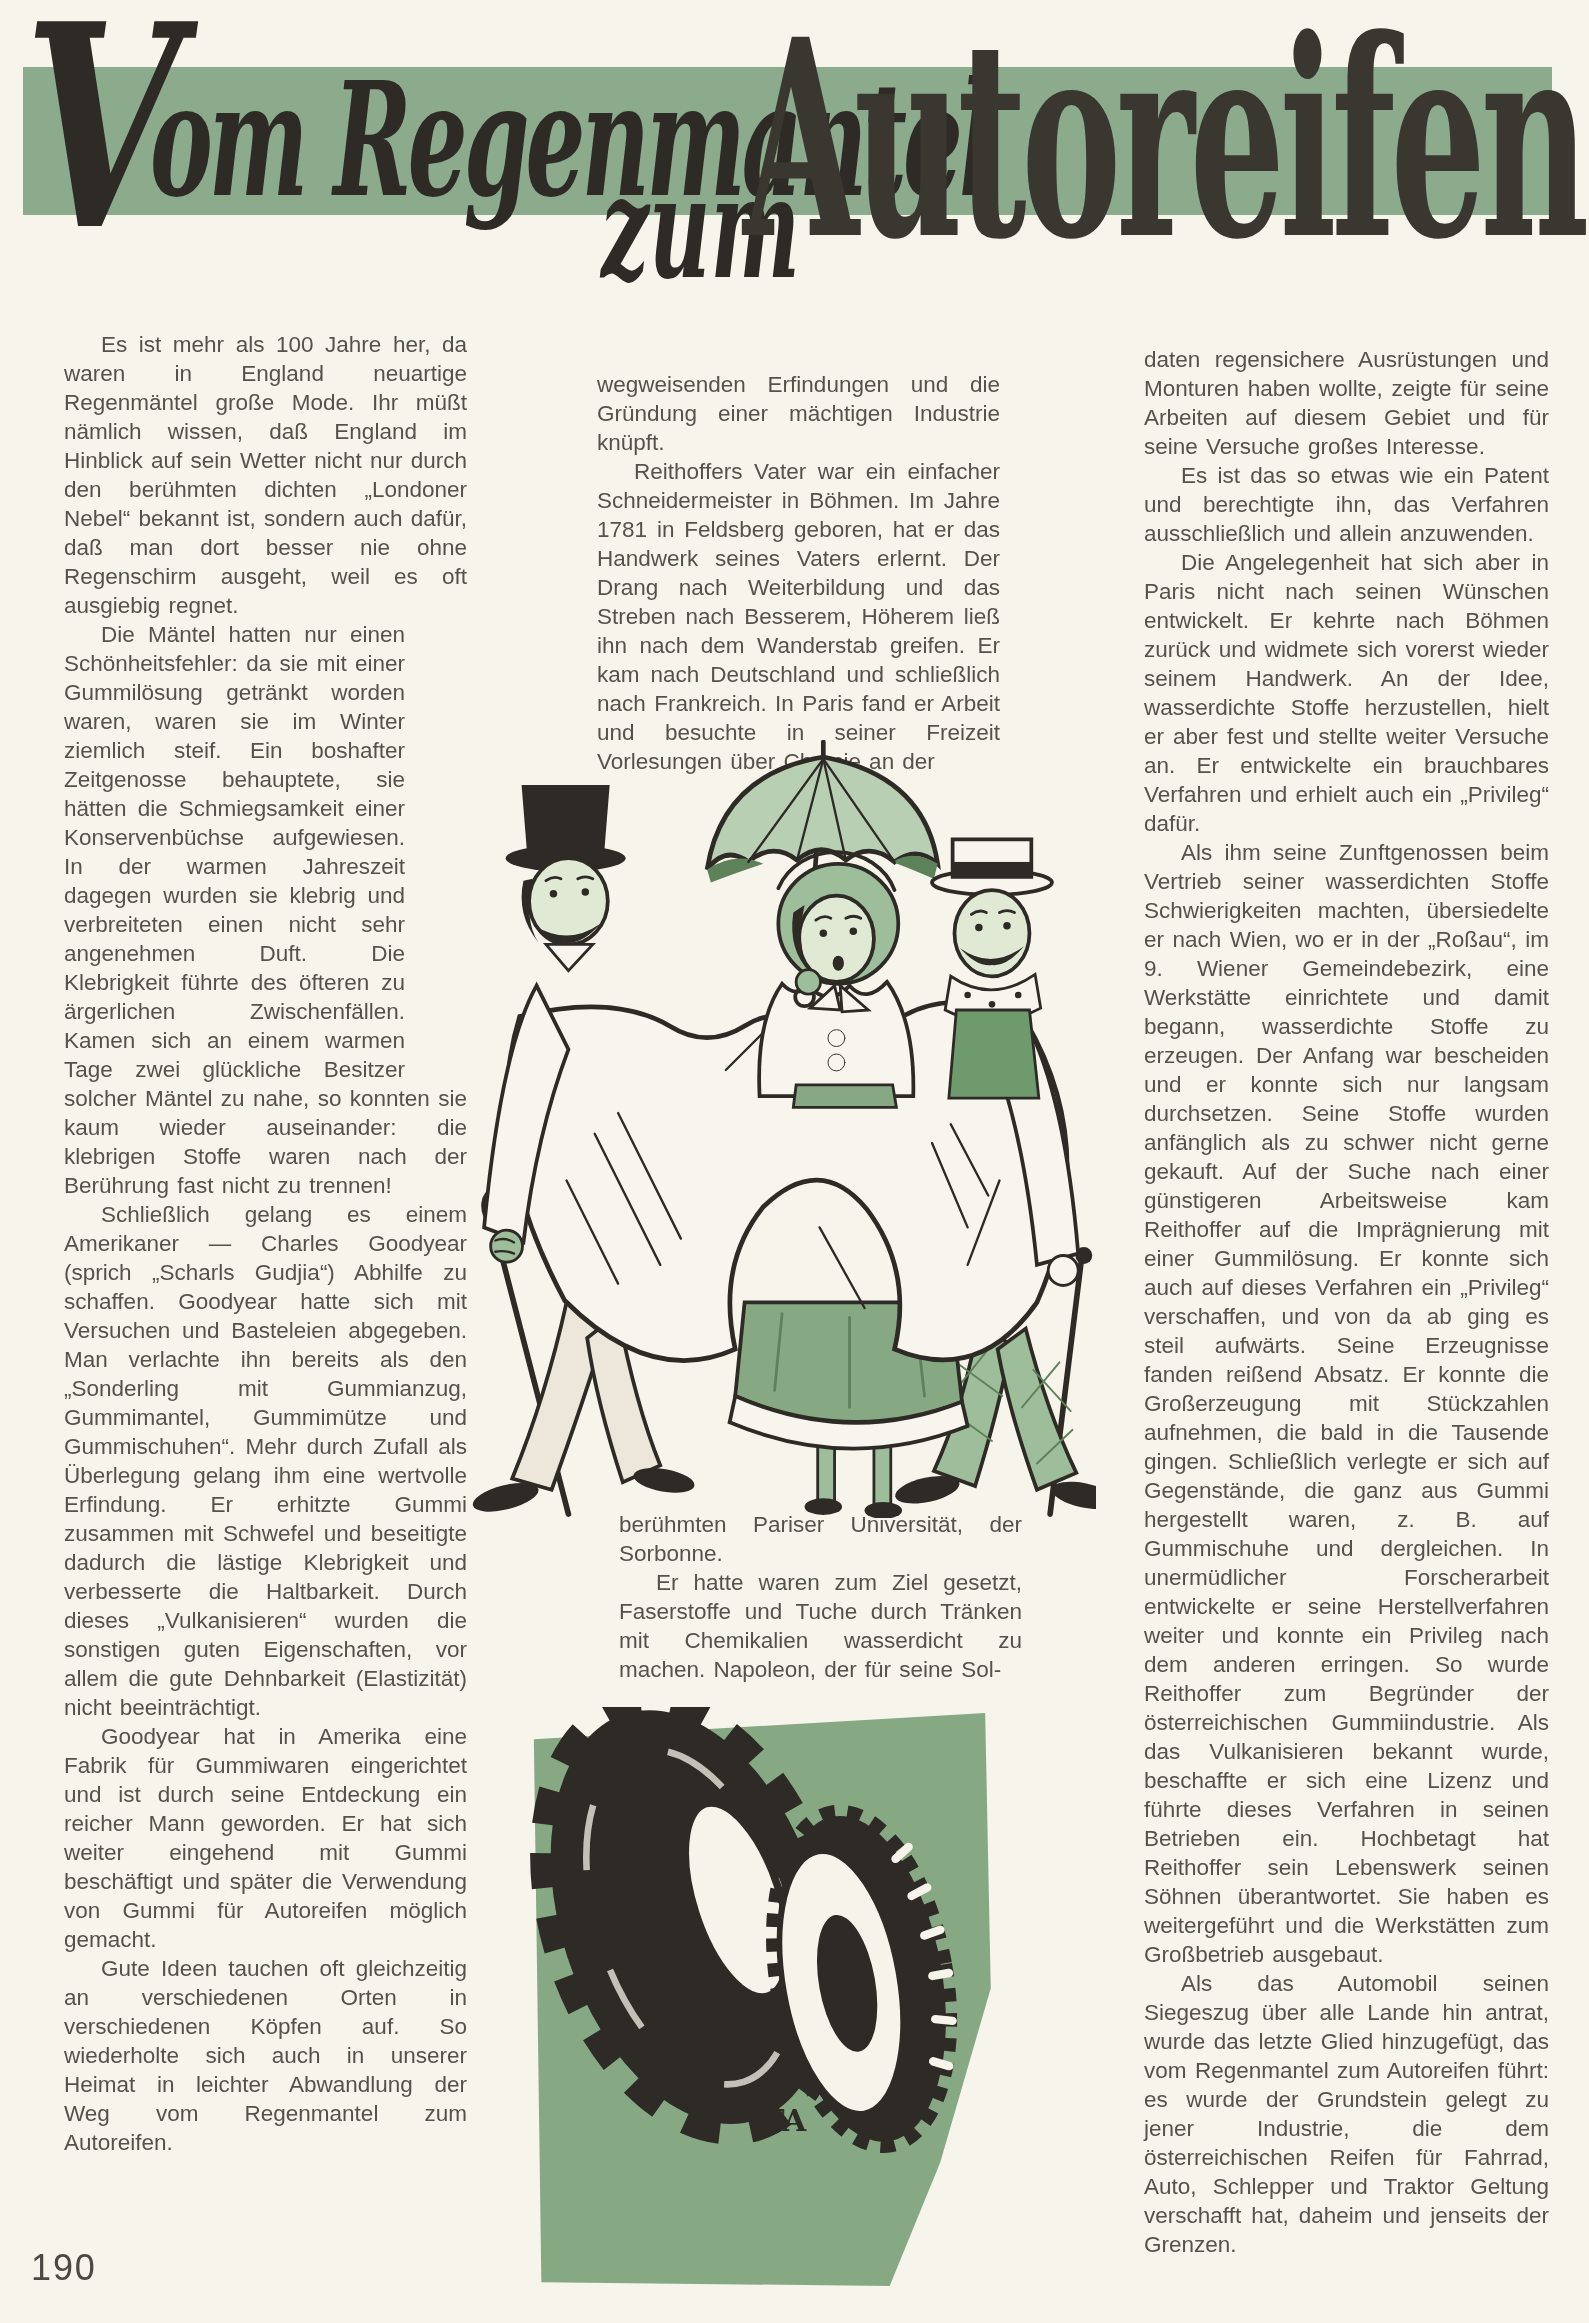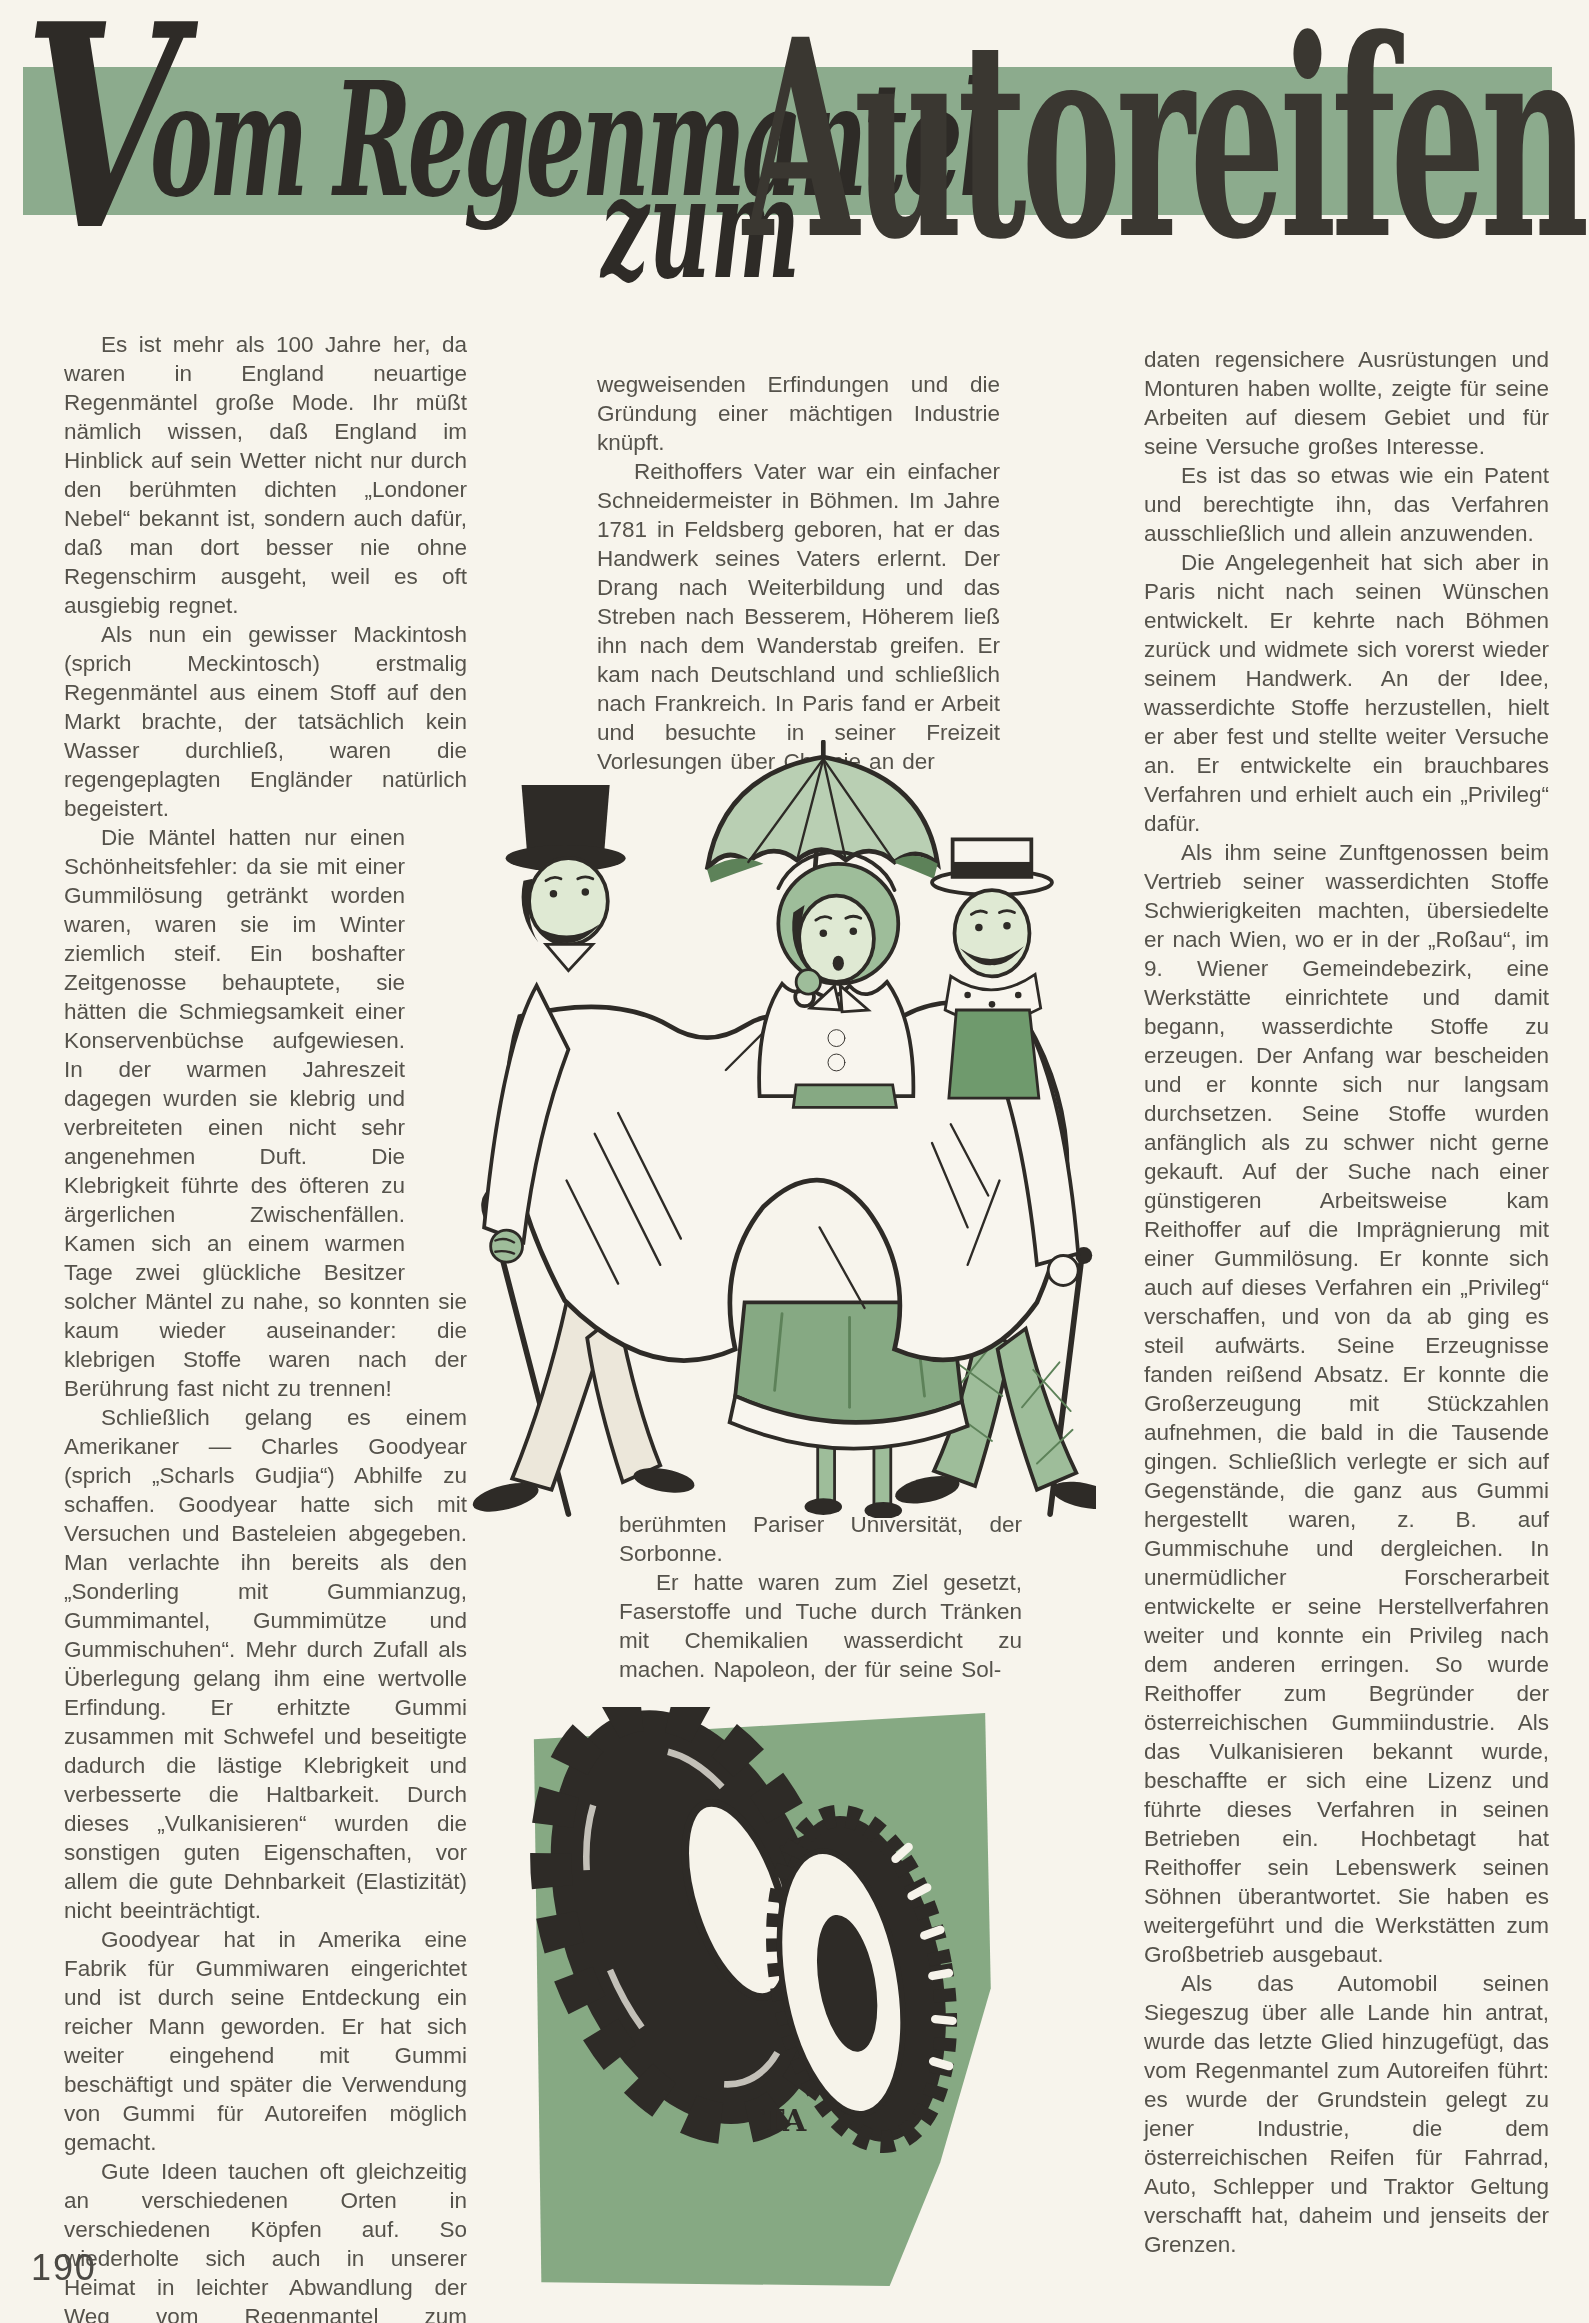--- a/index.html
+++ b/index.html
@@ -50,21 +50,20 @@
 <div id="page">
 
   <div class="banner"></div>
   <div class="t-initial">V</div>
   <div class="t-script">om Regenmantel</div>
   <div class="t-zum">zum</div>
   <div class="t-main">Autoreifen</div>
 
   <div class="col" id="col1">
     <p>Es ist mehr als 100 Jahre her, da waren in England neuartige Regenmäntel große Mode. Ihr müßt nämlich wissen, daß England im Hinblick auf sein Wetter nicht nur durch den berühmten dichten „Londoner Nebel“ bekannt ist, sondern auch dafür, daß man dort besser nie ohne Regenschirm ausgeht, weil es oft ausgiebig regnet.</p>
-    <p>Als nun ein gewisser Mackintosh (sprich Meckintosch) erstmalig Regenmäntel aus einem Stoff auf den Markt brachte, der tatsächlich kein Wasser durchließ, waren die regengeplagten Engländer natürlich begeistert.</p>
     <span class="wrapR"></span>
     <p>Die Mäntel hatten nur einen Schönheitsfehler: da sie mit einer Gummilösung getränkt worden waren, waren sie im Winter ziemlich steif. Ein boshafter Zeitgenosse behauptete, sie hätten die Schmiegsamkeit einer Konservenbüchse aufgewiesen. In der warmen Jahreszeit dagegen wurden sie klebrig und verbreiteten einen nicht sehr angenehmen Duft. Die Klebrigkeit führte des öfteren zu ärgerlichen Zwischenfällen. Kamen sich an einem warmen Tage zwei glückliche Besitzer solcher Mäntel zu nahe, so konnten sie kaum wieder auseinander: die klebrigen Stoffe waren nach der Berührung fast nicht zu trennen!</p>
     <p>Schließlich gelang es einem Amerikaner — Charles Goodyear (sprich „Scharls Gudjia“) Abhilfe zu schaffen. Goodyear hatte sich mit Versuchen und Basteleien abgegeben. Man verlachte ihn bereits als den „Sonderling mit Gummianzug, Gummimantel, Gummimütze und Gummischuhen“. Mehr durch Zufall als Überlegung gelang ihm eine wertvolle Erfindung. Er erhitzte Gummi zusammen mit Schwefel und beseitigte dadurch die lästige Klebrigkeit und verbesserte die Haltbarkeit. Durch dieses „Vulkanisieren“ wurden die sonstigen guten Eigenschaften, vor allem die gute Dehnbarkeit (Elastizität) nicht beeinträchtigt.</p>
     <p>Goodyear hat in Amerika eine Fabrik für Gummiwaren eingerichtet und ist durch seine Entdeckung ein reicher Mann geworden. Er hat sich weiter eingehend mit Gummi beschäftigt und später die Verwendung von Gummi für Autoreifen möglich gemacht.</p>
     <p>Gute Ideen tauchen oft gleichzeitig an verschiedenen Orten in verschiedenen Köpfen auf. So wiederholte sich auch in unserer Heimat in leichter Abwandlung der Weg vom Regenmantel zum Autoreifen.</p>
 
   </div>
 
   <div class="col" id="col2a">
     <p class="cont">wegweisenden Erfindungen und die Gründung einer mächtigen Industrie knüpft.</p>

